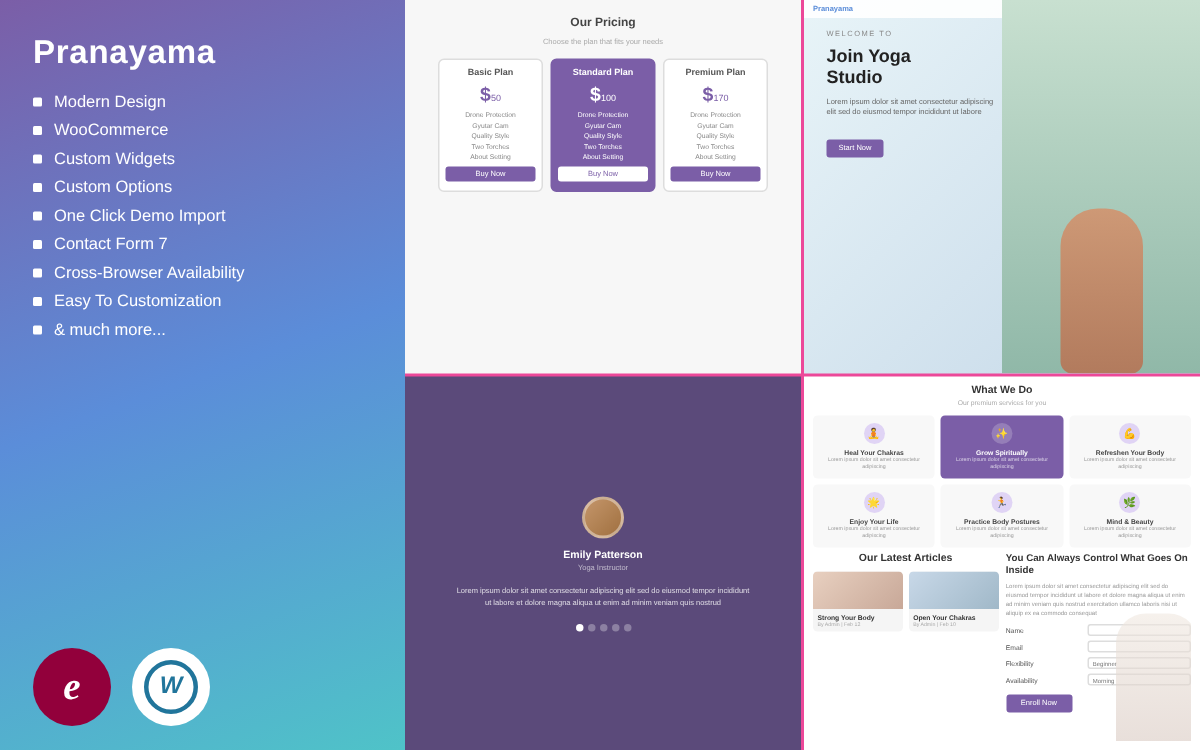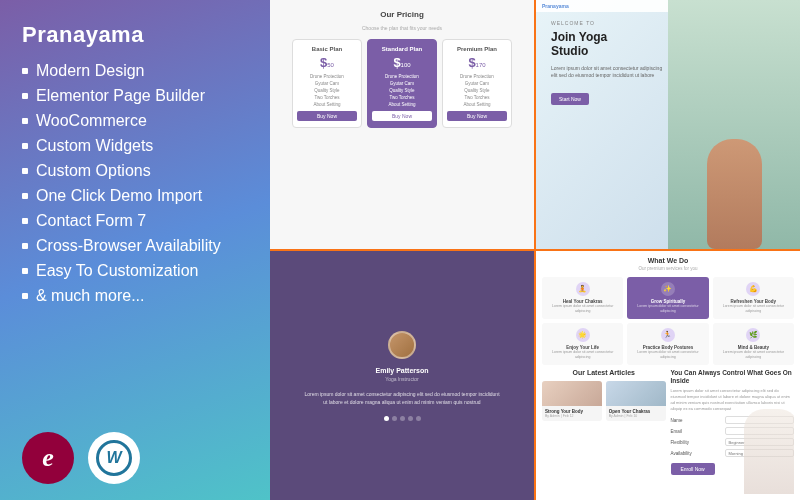--- a/index.html
+++ b/index.html
@@ -31,21 +31,21 @@
       letter-spacing: 0.5px;
     }
 
     .feature-list {
       list-style: none;
       padding: 0;
     }
 
     .feature-list li {
       color: #fff;
-      font-size: 16px;
+      font-size: 11px;
       margin-bottom: 7px;
       display: flex;
       align-items: center;
       gap: 8px;
       text-align: right;
     }
 
     .feature-list li::before {
       content: '';
       display: inline-block;
@@ -120,21 +120,21 @@
       font-size: 26px;
       font-weight: 900;
       font-style: italic;
       font-family: Georgia, serif;
     }
 
     
     .right-panel {
       flex: 1;
       height: 500px;
-      background: #f97316;
+      background: #ec4899;
       display: grid;
       grid-template-columns: 1fr 1fr;
       grid-template-rows: 1fr 1fr;
       gap: 2px;
       overflow: hidden;
     }
 
     .preview-card {
       background: #fff;
       overflow: hidden;
@@ -547,21 +547,20 @@
     }
   </style>
 </head>
 <body>
 
 <div class="left-panel">
   <div class="left-top">
     <h1>Pranayama</h1>
     <ul class="feature-list">
       <li>Modern Design</li>
-      <li>Elementor Page Builder</li>
       <li>WooCommerce</li>
       <li>Custom Widgets</li>
       <li>Custom Options</li>
       <li>One Click Demo Import</li>
       <li>Contact Form 7</li>
       <li>Cross-Browser Availability</li>
       <li>Easy To Customization</li>
       <li>&amp; much more...</li>
     </ul>
   </div>

